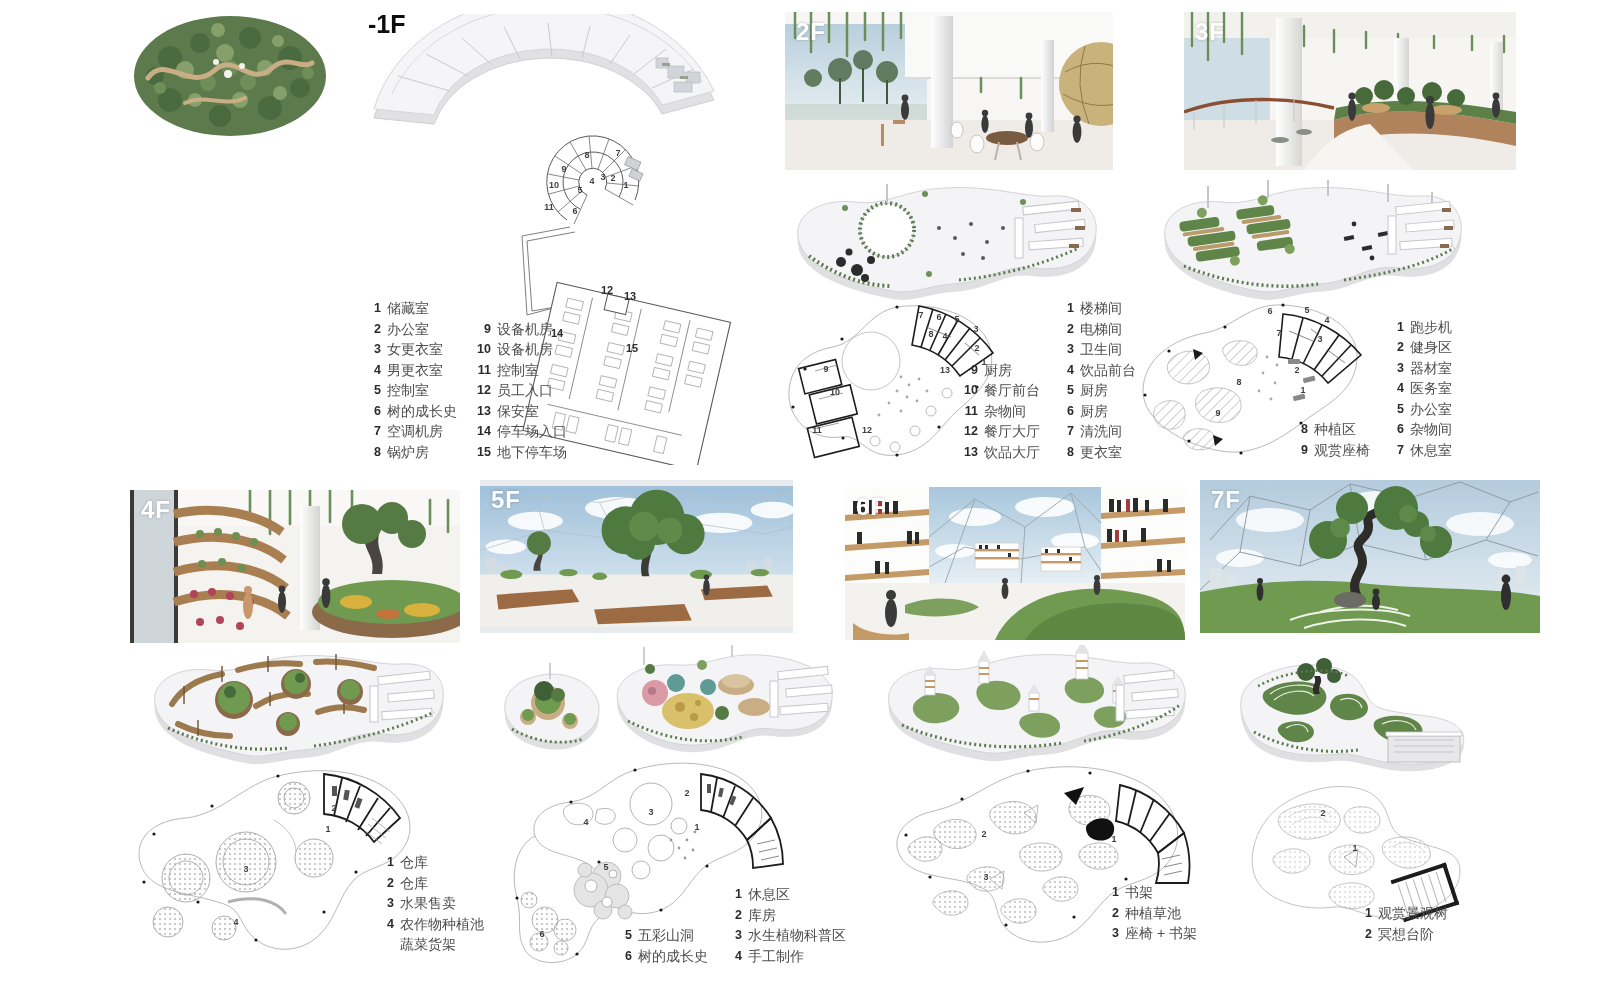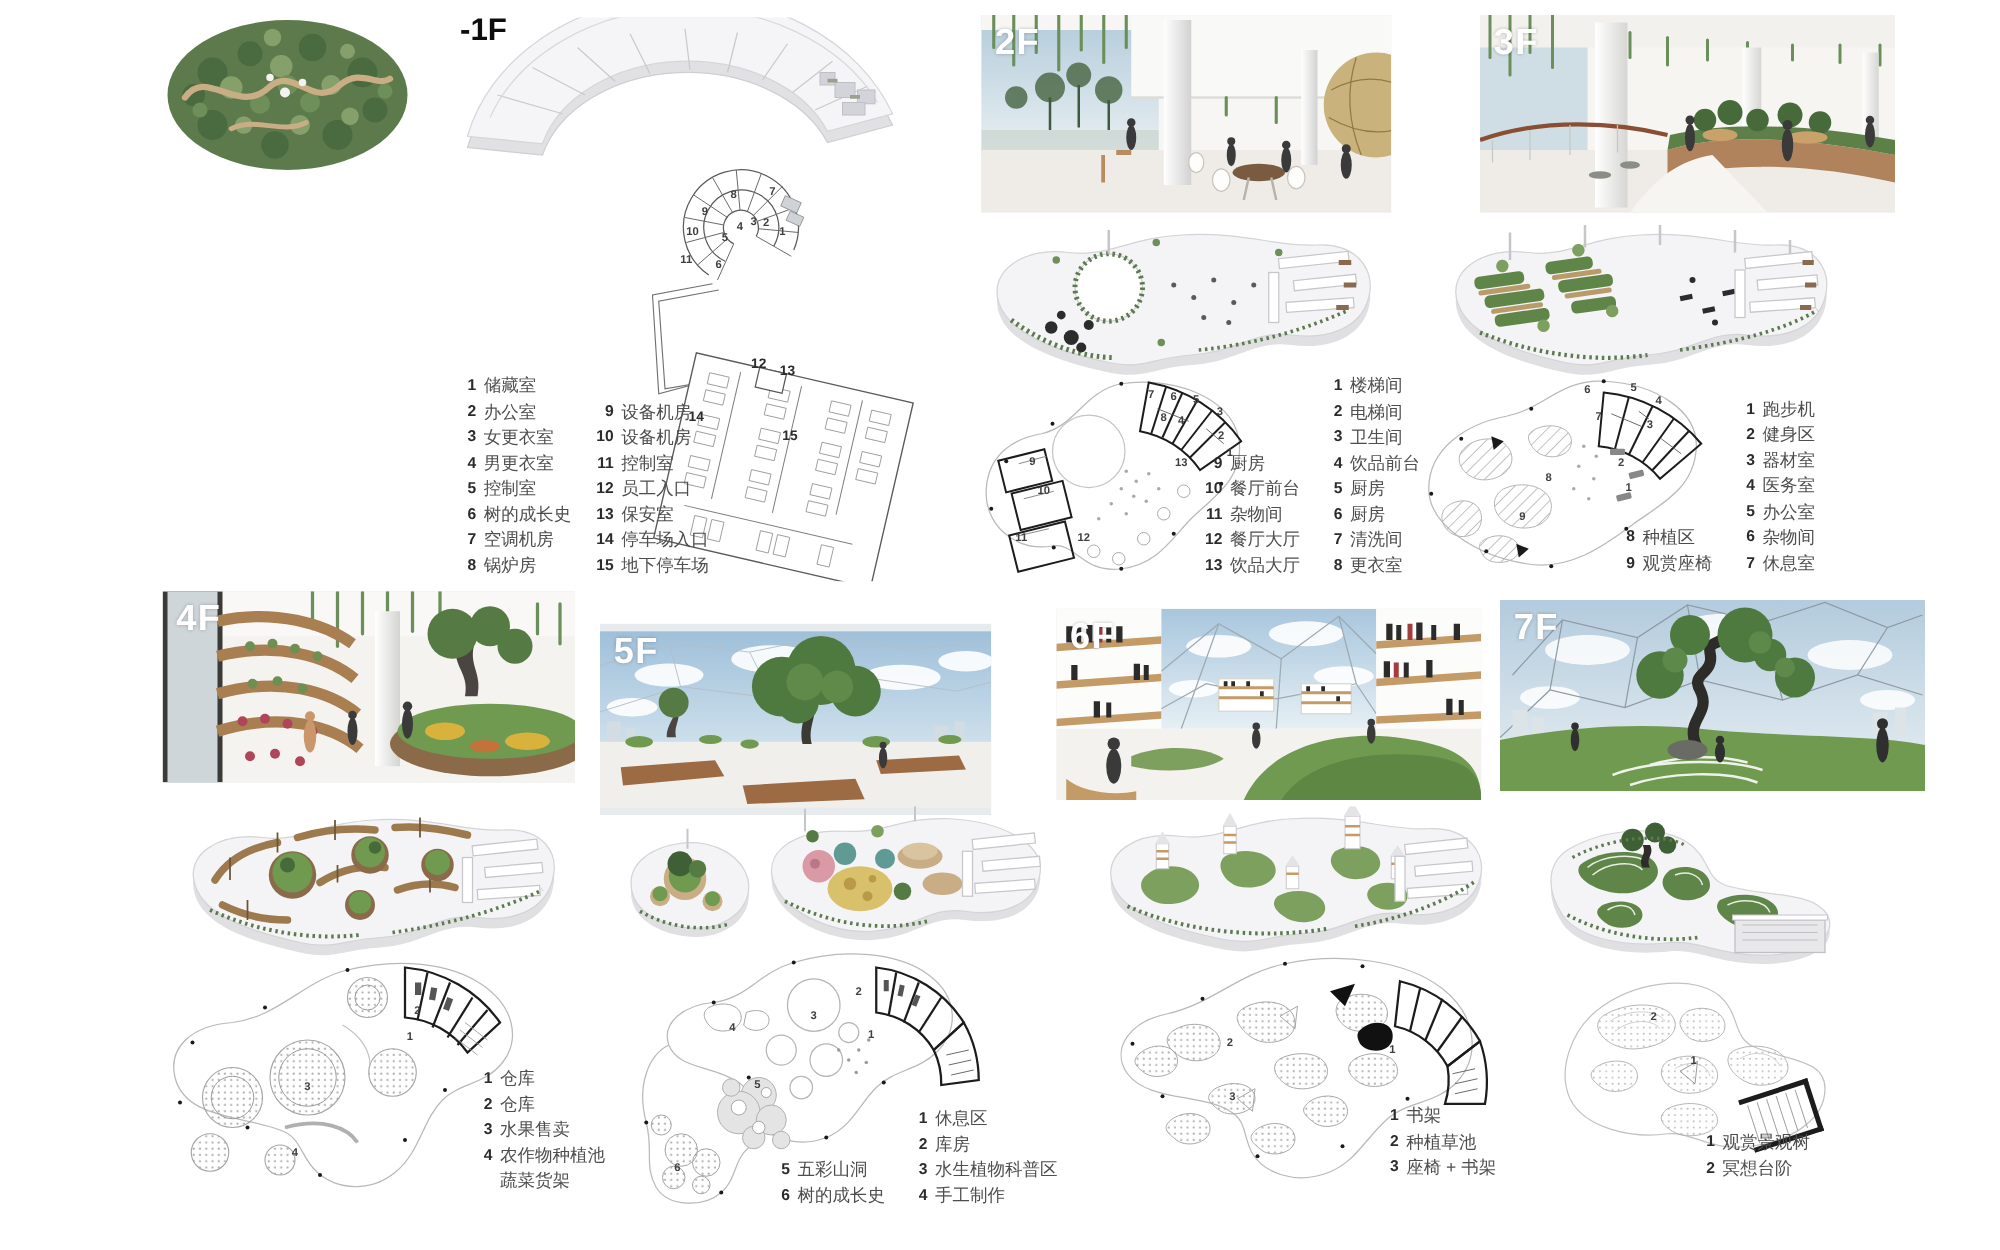--- a/index.html
+++ b/index.html
@@ -2,21 +2,21 @@
 <html><head>
 <meta charset="utf-8">
 <style>
 *{margin:0;padding:0;box-sizing:border-box}
 html,body{background:#fff}
 body{font-family:"Liberation Sans","DejaVu Sans",sans-serif}
 .board{position:relative;width:1600px;height:1000px;background:#fff;overflow:hidden}
 .photo{position:absolute;overflow:hidden;background:#e7ebee}
 .photo svg,.gfx svg{display:block;width:100%;height:100%}
 .gfx{position:absolute}
-.flabel{position:absolute;top:6px;left:11px;font-size:29px;font-weight:bold;color:#fff;letter-spacing:1px;text-shadow:0 0 3px rgba(0,0,0,.25)}
+.flabel{position:absolute;top:6px;left:11px;font-size:24px;font-weight:bold;color:#fff;letter-spacing:1px;text-shadow:0 0 3px rgba(0,0,0,.25)}
 .biglabel{position:absolute;font-size:25px;font-weight:bold;color:#0d0d0d}
 .legend{position:absolute;display:flex;align-items:flex-end;gap:18px}
 .lcol{display:flex;flex-direction:column}
 .li{display:flex;gap:6px;font-size:14px;color:#4e4e4e;line-height:20.5px}
 .li .n{font-weight:bold;color:#2b2b2b;font-size:12.5px;min-width:16px;text-align:right;line-height:20.5px}
 .li .t{white-space:pre-line}
 svg text.pn{font-size:9px;font-weight:bold;fill:#3f3f3f;text-anchor:middle;font-family:"Liberation Sans",sans-serif}
 svg text.pnb{font-size:11px;font-weight:bold;fill:#2c2c2c;text-anchor:middle;font-family:"Liberation Sans",sans-serif}
 </style>
 </head>
@@ -734,21 +734,21 @@
           <span class="n">6</span>
           <span class="t">杂物间</span>
         </div>
         <div class="li">
           <span class="n">7</span>
           <span class="t">休息室</span>
         </div>
       </div>
   </div>
 
-  <div class="photo" style="left:130px;top:473px;width:330px;height:153px">
+  <div class="photo" style="left:130px;top:490px;width:330px;height:153px">
     <svg viewBox="0 0 330 153">
       <rect width="330" height="153" fill="#f5f3f0"></rect>
       <rect x="0" y="0" width="330" height="36" fill="#f9f8f6"></rect>
       <rect x="0" y="0" width="48" height="153" fill="#3c3a36"></rect>
       <rect x="4" y="0" width="40" height="153" fill="#cfd6da"></rect>
       <g stroke="#6b8f5a" stroke-width="2.6" stroke-linecap="round">
         <line x1="120" y1="0" x2="120" y2="30"></line>
           <line x1="140" y1="0" x2="140" y2="44"></line>
           <line x1="160" y1="0" x2="160" y2="34"></line>
           <line x1="180" y1="0" x2="180" y2="48"></line>
@@ -935,21 +935,21 @@
           <span class="t">水果售卖</span>
         </div>
         <div class="li">
           <span class="n">4</span>
           <span class="t">农作物种植池
 蔬菜货架</span>
         </div>
       </div>
   </div>
 
-  <div class="photo" style="left:480px;top:499px;width:313px;height:153px">
+  <div class="photo" style="left:480px;top:480px;width:313px;height:153px">
     <svg viewBox="0 0 340 153">
       <defs>
           <linearGradient id="sky5" x1="0" y1="0" x2="0" y2="1">
             <stop offset="0" stop-color="#9fc0da"></stop>
             <stop offset="1" stop-color="#e8f1f6"></stop>
           </linearGradient>
         </defs>
       <rect width="340" height="153" fill="url(#sky5)"></rect>
       <g fill="#fff" opacity=".9">
           <ellipse cx="60" cy="38" rx="30" ry="10"></ellipse>

